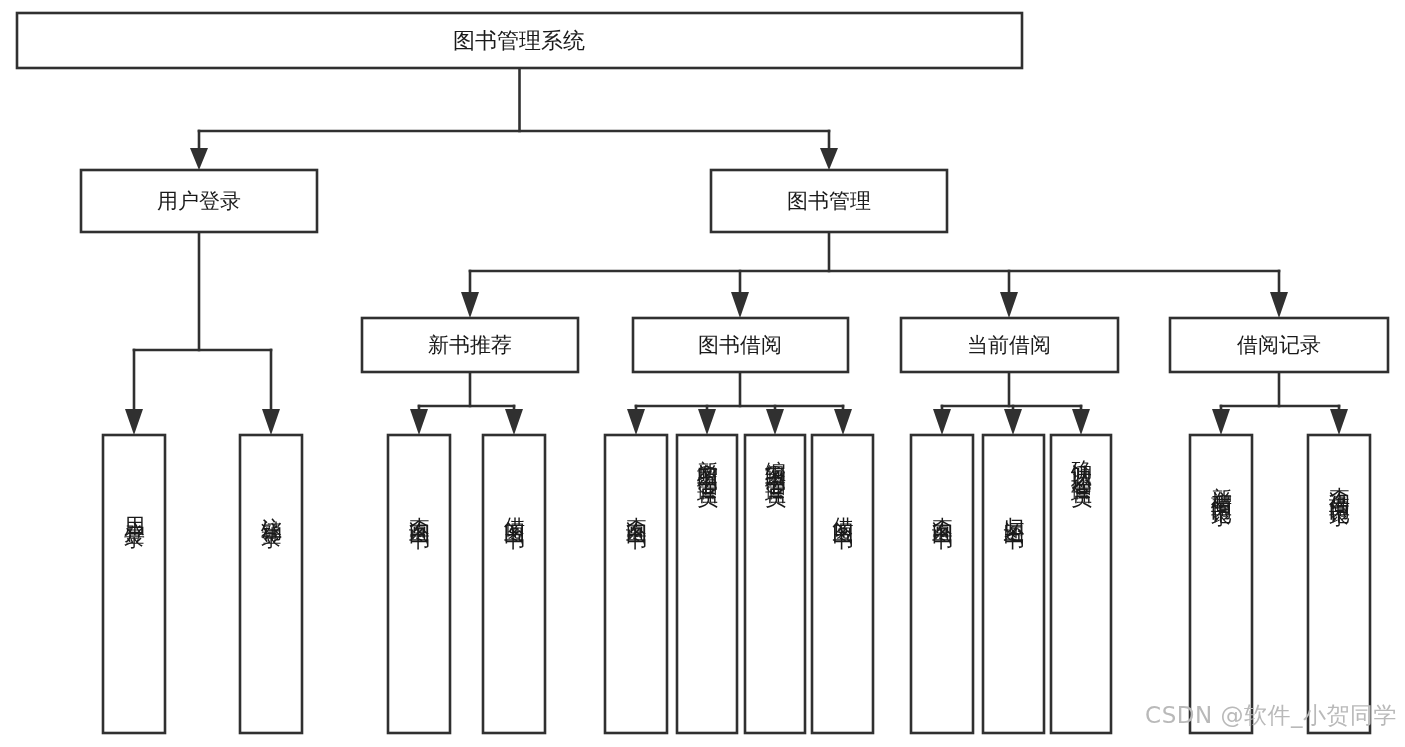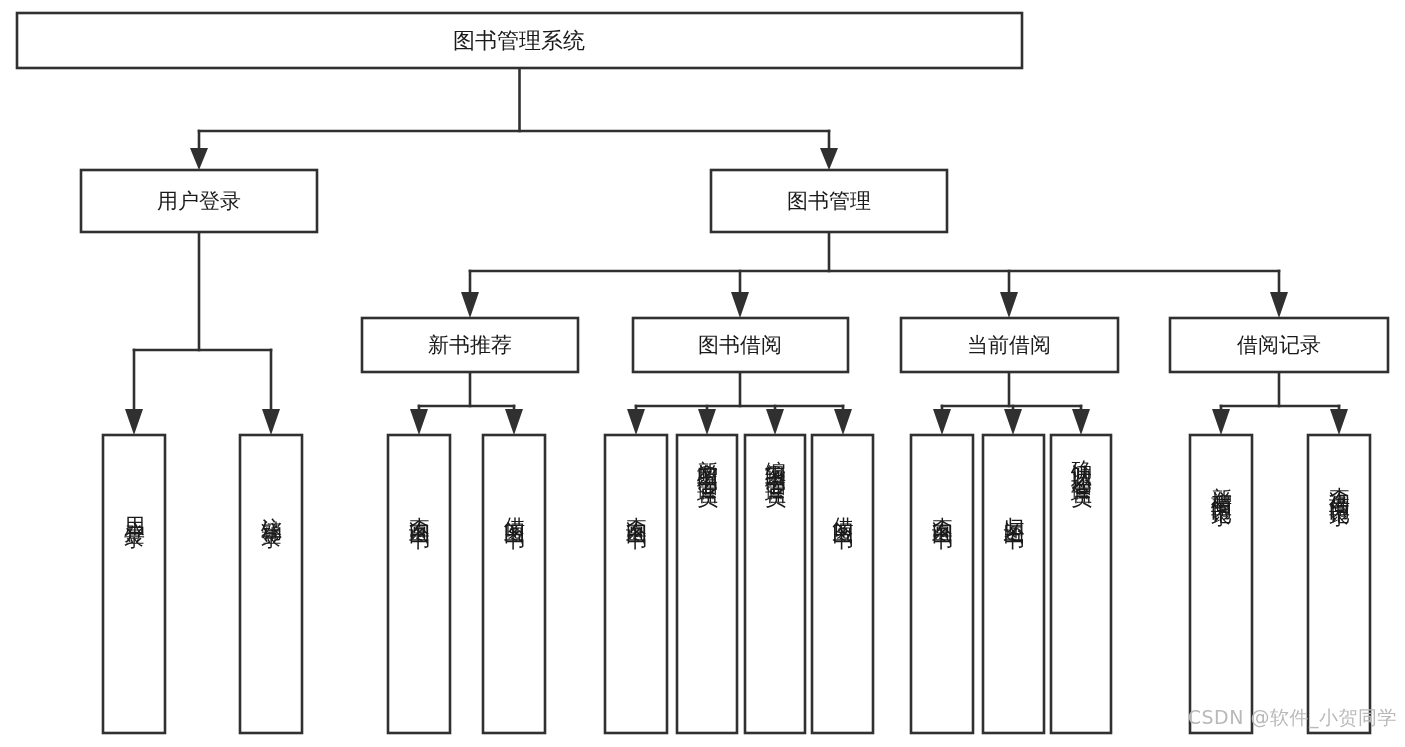--- a/index.html
+++ b/index.html
@@ -74,21 +74,21 @@
     letter-spacing: 4px;
     color: #1a1a1a;
     white-space: nowrap;
     text-align: center;
   }
   .watermark {
     position: absolute;
     right: 8px;
     bottom: 4px;
     font-family: "DejaVu Sans", "Liberation Sans", sans-serif;
-    font-size: 19px;
+    font-size: 23px;
     color: #b9b9b9;
     letter-spacing: 0.5px;
     white-space: nowrap;
     pointer-events: none;
   }
 </style>
 </head>
 <body>
 
 <div id="diagram-root">

